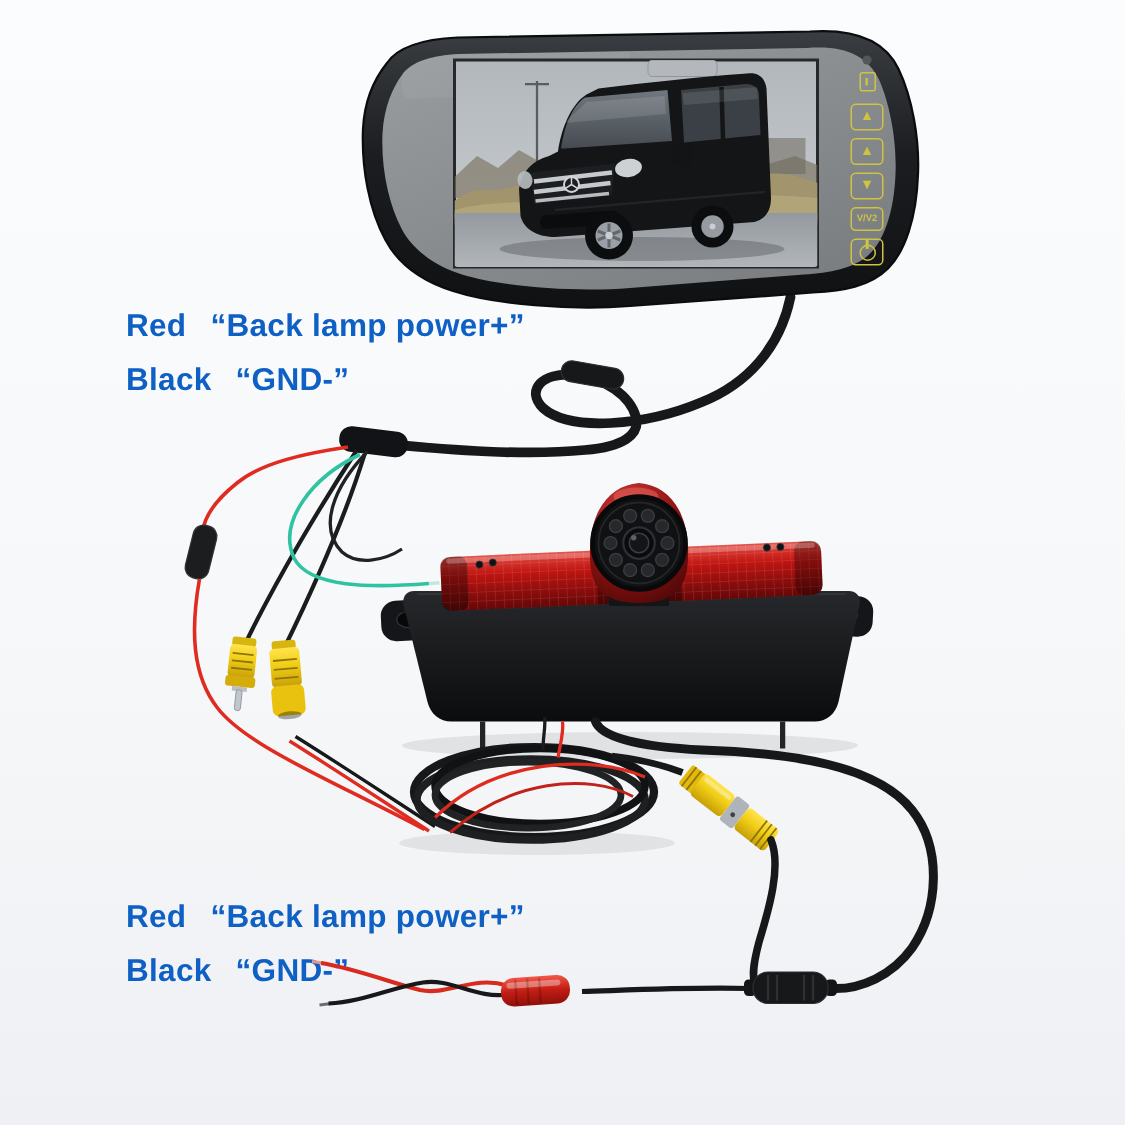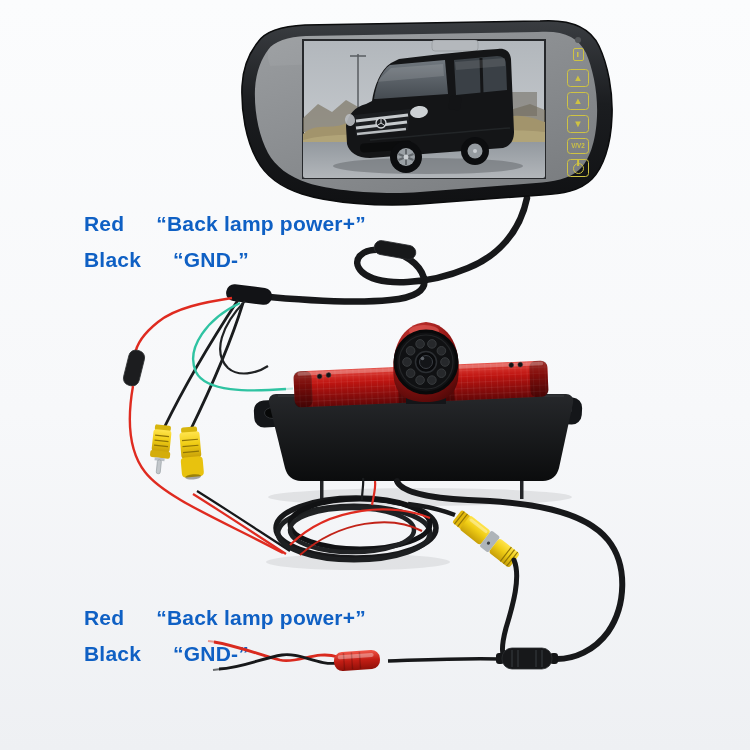--- a/index.html
+++ b/index.html
@@ -7,21 +7,21 @@
     width:750px; height:750px; position:relative; overflow:hidden;
     background: linear-gradient(180deg,#fbfcfd 0%, #f7f8fa 55%, #eef0f3 100%);
     font-family:"Liberation Sans", sans-serif;
   }
   .scene-svg { position:absolute; left:0; top:0; z-index:2; }
   .annotation {
     position:absolute; z-index:1;
     color: var(--annotation-blue,#0f60c4);
     font-weight:700; font-size:21px; letter-spacing:.2px;
   }
-  .ann-row { display:flex; gap:32px; height:36px; align-items:center; white-space:nowrap; }
+  .ann-row { display:flex; gap:16px; height:36px; align-items:flex-start; white-space:nowrap; }
   #ann-top { left:84px; top:206px; }
   #ann-bottom { left:84px; top:600px; }
 
   .monitor-controls {
     position:absolute; z-index:3; left:563px; top:37px; width:30px;
     display:flex; flex-direction:column; align-items:center;
   }
   .sensor-dot { width:6px; height:6px; border-radius:50%; background:#54575a; margin-bottom:5px; }
   .menu-ico {
     width:9px; height:11px; border:1.4px solid var(--button-yellow,#cfc342); border-radius:2px;

